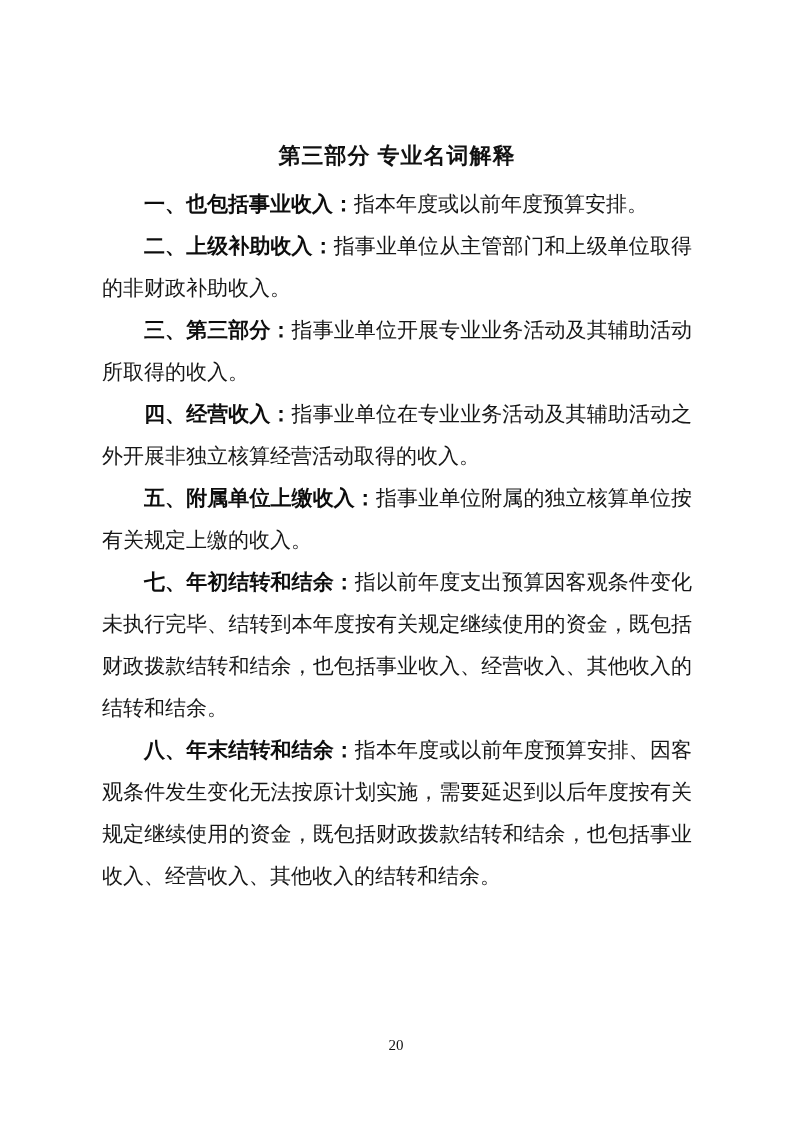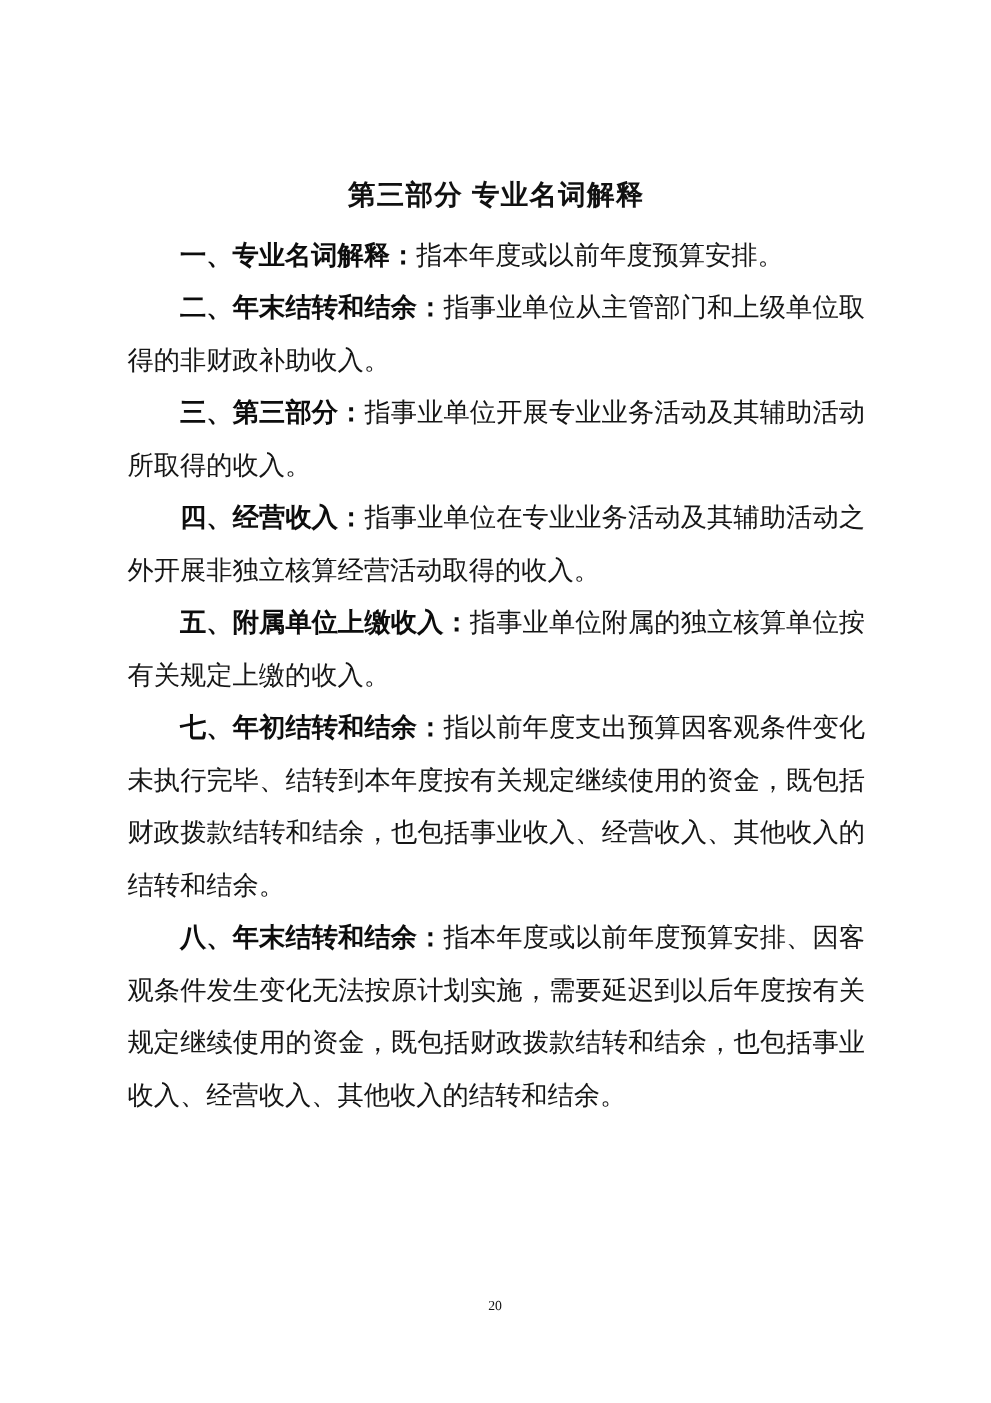--- a/index.html
+++ b/index.html
@@ -43,36 +43,36 @@
   .term-label {
     font-weight: 700;
     color: #0d0d0d;
   }
   .page-number {
     position: absolute;
     left: 0;
     right: 0;
     top: 1036px;
     text-align: center;
-    font-size: 11px;
+    font-size: 15px;
     line-height: 18px;
     font-family: "Liberation Serif", serif;
     color: #111111;
   }
 </style>
 </head>
 <body>
 
 <div class="page">
   <div class="content">
     <h1 class="doc-title">第三部分 专业名词解释</h1>
 
-    <p class="term"><strong class="term-label">一、专业名词解释：</strong><span class="term-def">指本年度或以前年度预算安排。</span></p>
+    <p class="term"><strong class="term-label">一、也包括事业收入：</strong><span class="term-def">指本年度或以前年度预算安排。</span></p>
 
-    <p class="term"><strong class="term-label">二、年末结转和结余：</strong><span class="term-def">指事业单位从主管部门和上级单位取得的非财政补助收入。</span></p>
+    <p class="term"><strong class="term-label">二、上级补助收入：</strong><span class="term-def">指事业单位从主管部门和上级单位取得的非财政补助收入。</span></p>
 
     <p class="term"><strong class="term-label">三、第三部分：</strong><span class="term-def">指事业单位开展专业业务活动及其辅助活动所取得的收入。</span></p>
 
     <p class="term"><strong class="term-label">四、经营收入：</strong><span class="term-def">指事业单位在专业业务活动及其辅助活动之外开展非独立核算经营活动取得的收入。</span></p>
 
     <p class="term"><strong class="term-label">五、附属单位上缴收入：</strong><span class="term-def">指事业单位附属的独立核算单位按有关规定上缴的收入。</span></p>
 
 
     <p class="term"><strong class="term-label">七、年初结转和结余：</strong><span class="term-def">指以前年度支出预算因客观条件变化未执行完毕、结转到本年度按有关规定继续使用的资金，既包括财政拨款结转和结余，也包括事业收入、经营收入、其他收入的结转和结余。</span></p>
 

